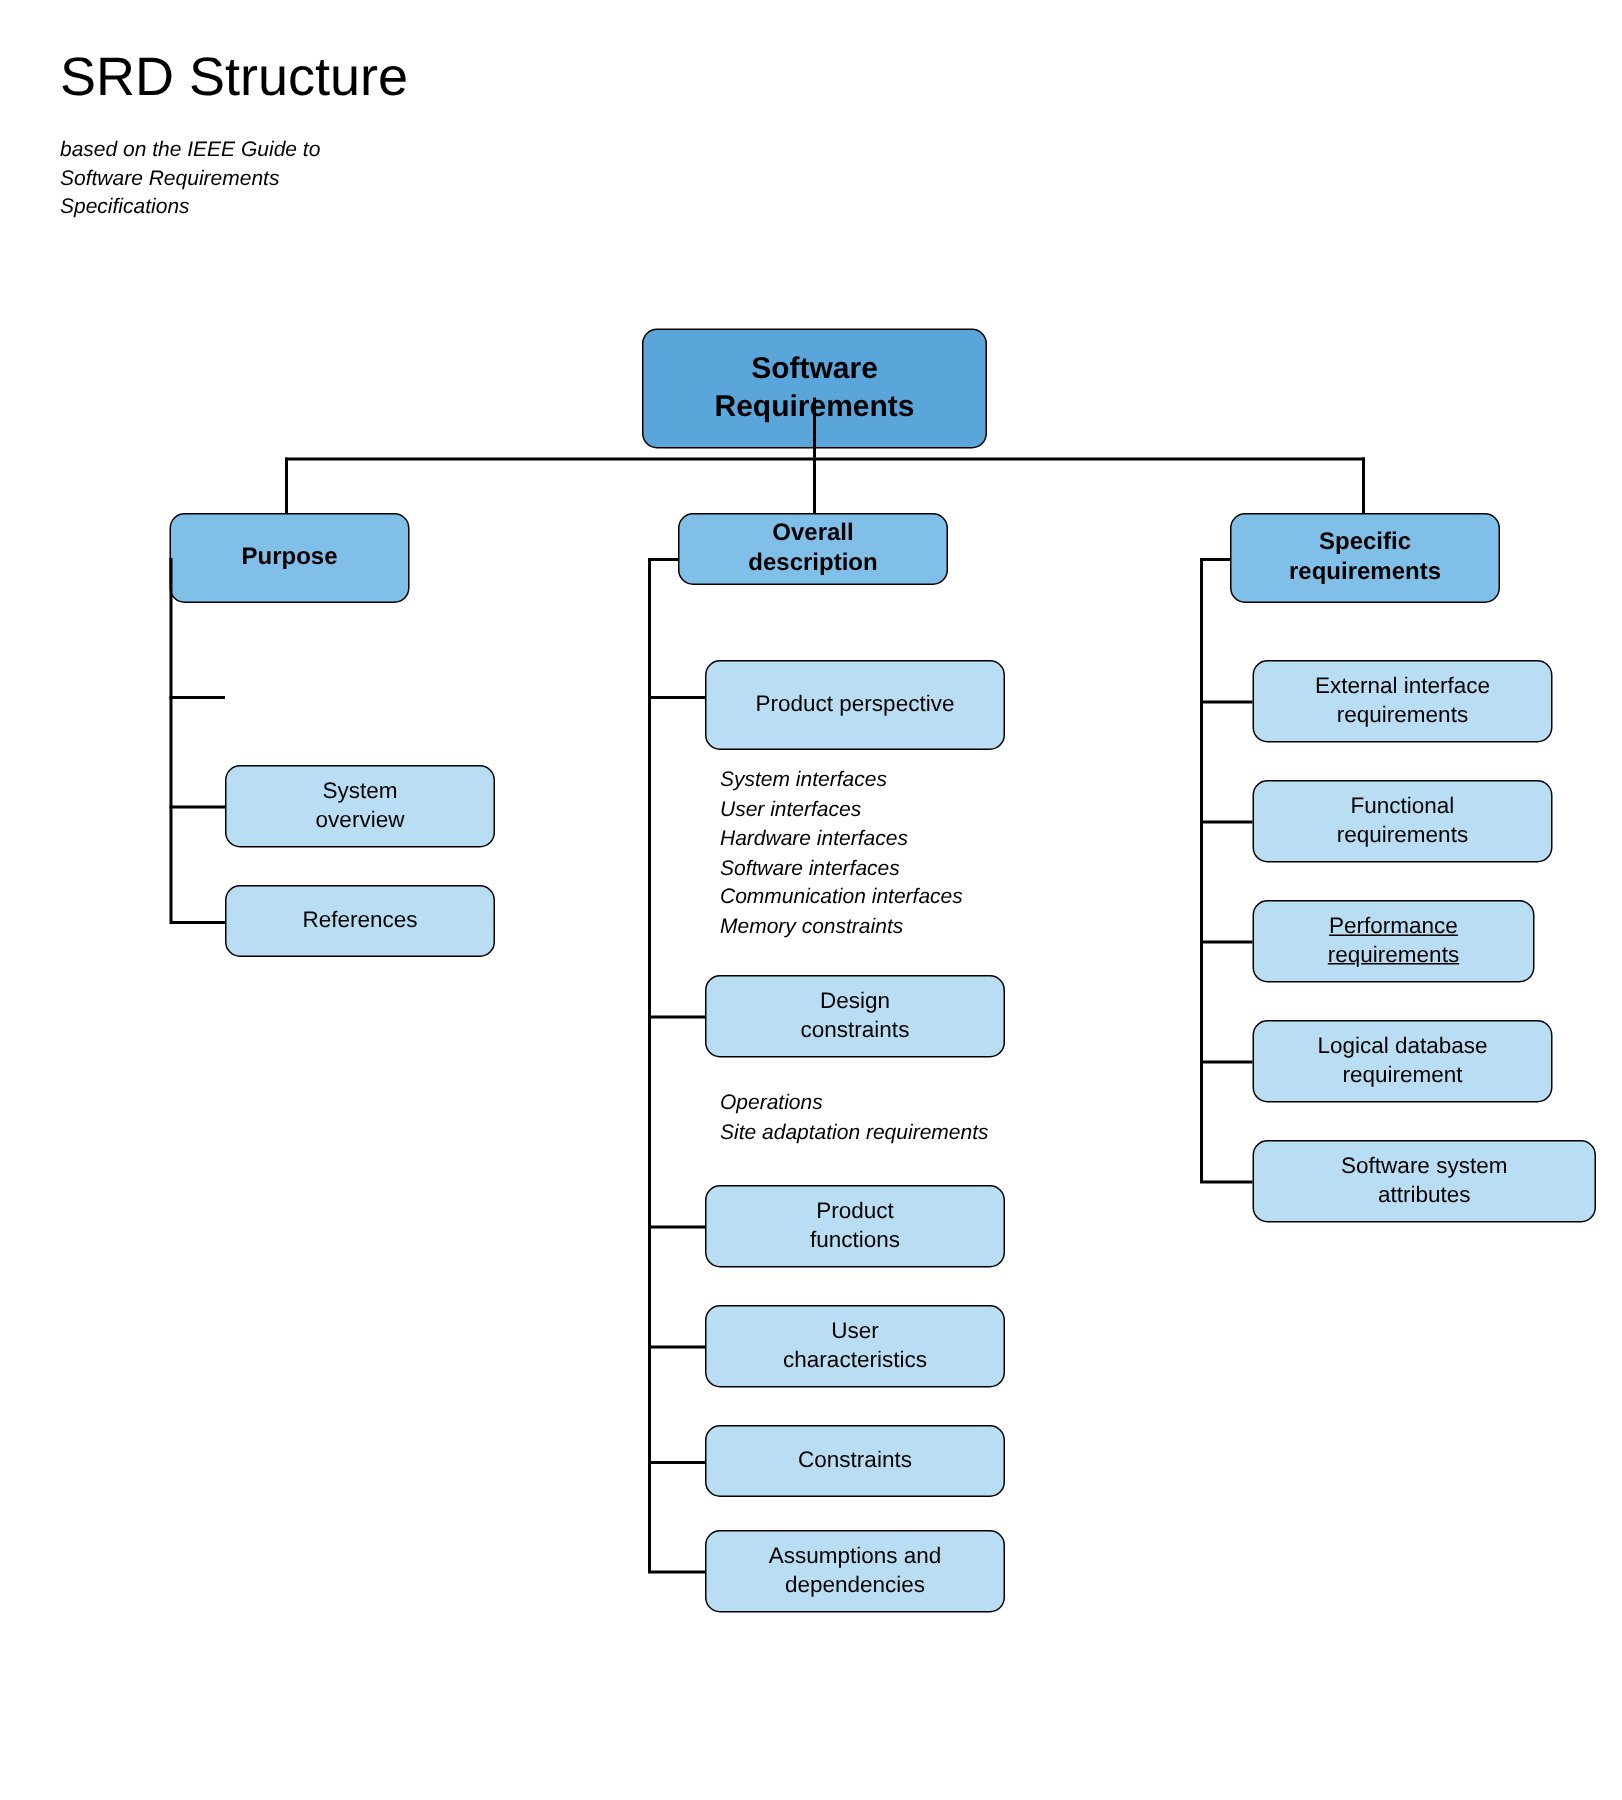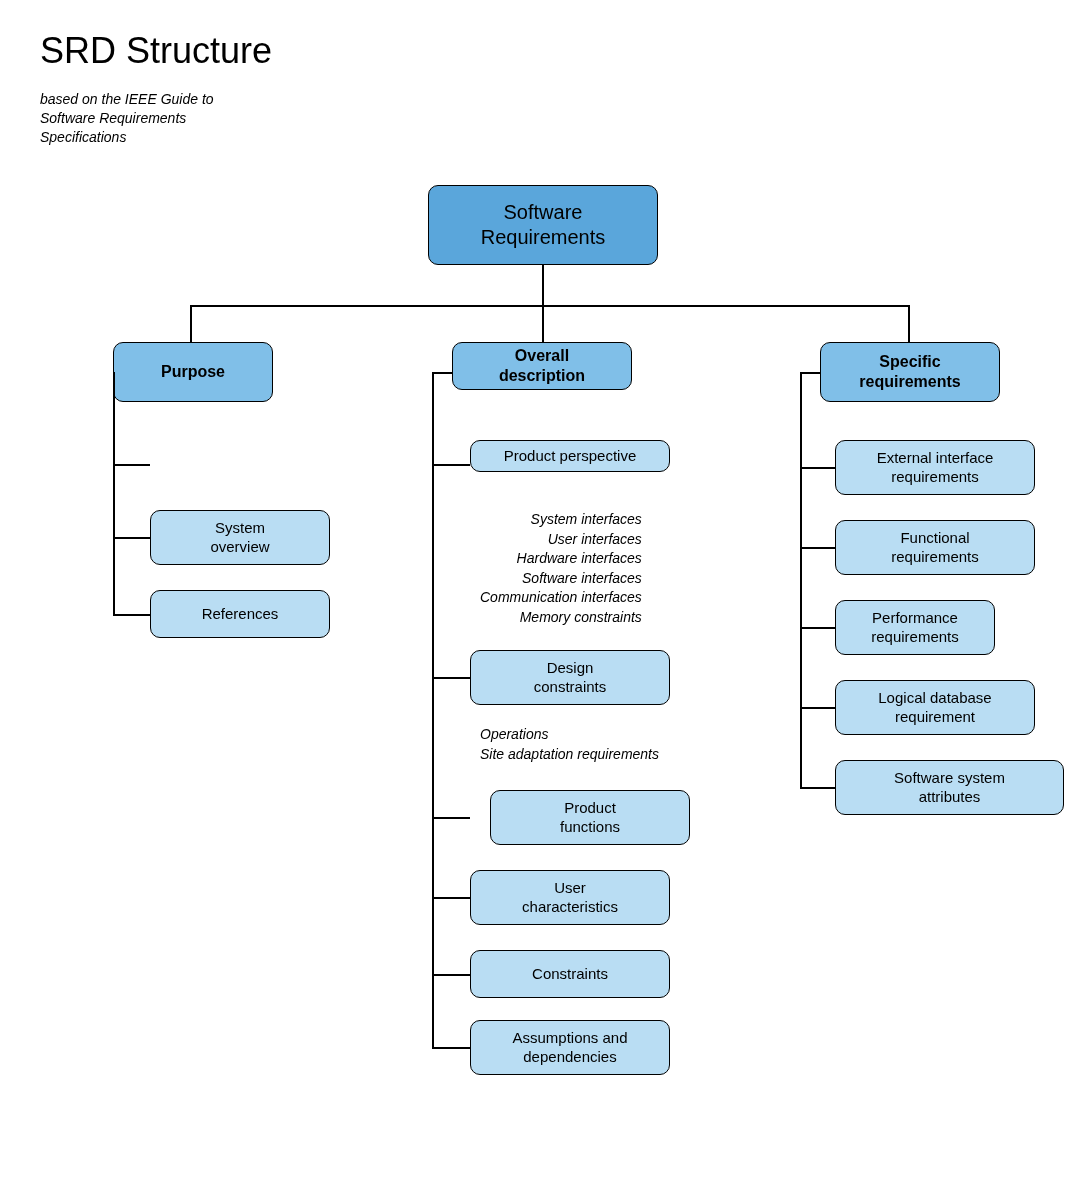--- a/index.html
+++ b/index.html
@@ -36,21 +36,21 @@
     box-sizing: border-box;
     border: 1.5px solid #000;
     border-radius: 10px;
     display: flex;
     align-items: center;
     justify-content: center;
     text-align: center;
     padding: 5px 10px;
     line-height: 1.25;
   }
-  .root   { background: #5aa6db; font-weight: 400; font-size: 20px; }
+  .root   { background: #5aa6db; font-weight: 700; font-size: 20px; margin-top: 34px; }
   .branch { background: #80bfe8; font-weight: 700; font-size: 16px; }
   .leaf   { background: #b9ddf3; font-weight: 400; font-size: 15px; }
   .note {
     position: absolute;
     font-style: italic;
     font-size: 14px;
     line-height: 1.4;
     color: #000;
   }
   .hline, .vline {
@@ -82,43 +82,43 @@
   <div class="node leaf" style="left:150px; top:510px; width:180px; height:55px;">System<br>overview</div>
   <div class="node leaf" style="left:150px; top:590px; width:180px; height:48px;">References</div>
 
   <div class="vline" style="left:113px; top:372px; height:242px;"></div>
   <div class="hline" style="left:113px; top:464px; width:37px;"></div>
   <div class="hline" style="left:113px; top:537px; width:37px;"></div>
   <div class="hline" style="left:113px; top:614px; width:37px;"></div>
 
   <div class="node branch" style="left:452px; top:342px; width:180px; height:48px;">Overall<br>description</div>
 
-  <div class="node leaf" style="left:470px; top:440px; width:200px; height:32px;">Product perspective</div>
-  <div class="note" style="left:480px; top:510px;text-align:right;">System interfaces<br>User interfaces<br>Hardware interfaces<br>Software interfaces<br>Communication interfaces<br>Memory constraints</div>
+  <div class="node leaf" style="left:470px; top:440px; width:200px; height:60px;">Product perspective</div>
+  <div class="note" style="left:480px; top:510px;">System interfaces<br>User interfaces<br>Hardware interfaces<br>Software interfaces<br>Communication interfaces<br>Memory constraints</div>
   <div class="node leaf" style="left:470px; top:650px; width:200px; height:55px;">Design<br>constraints</div>
   <div class="note" style="left:480px; top:725px;">Operations<br>Site adaptation requirements</div>
-  <div class="node leaf" style="left:470px; top:790px; width:200px; height:55px;margin-left:20px;">Product<br>functions</div>
+  <div class="node leaf" style="left:470px; top:790px; width:200px; height:55px;">Product<br>functions</div>
   <div class="node leaf" style="left:470px; top:870px; width:200px; height:55px;">User<br>characteristics</div>
   <div class="node leaf" style="left:470px; top:950px; width:200px; height:48px;">Constraints</div>
   <div class="node leaf" style="left:470px; top:1020px; width:200px; height:55px;">Assumptions and<br>dependencies</div>
 
   <div class="vline" style="left:432px; top:372px; height:676px;"></div>
   <div class="hline" style="left:432px; top:372px; width:20px;"></div>
   <div class="hline" style="left:432px; top:464px; width:38px;"></div>
   <div class="hline" style="left:432px; top:677px; width:38px;"></div>
   <div class="hline" style="left:432px; top:817px; width:38px;"></div>
   <div class="hline" style="left:432px; top:897px; width:38px;"></div>
   <div class="hline" style="left:432px; top:974px; width:38px;"></div>
   <div class="hline" style="left:432px; top:1047px; width:38px;"></div>
 
   <div class="node branch" style="left:820px; top:342px; width:180px; height:60px;">Specific<br>requirements</div>
 
   <div class="node leaf" style="left:835px; top:440px; width:200px; height:55px;">External interface<br>requirements</div>
   <div class="node leaf" style="left:835px; top:520px; width:200px; height:55px;">Functional<br>requirements</div>
-  <div class="node leaf" style="left:835px; top:600px; width:160px; height:55px;">Performance<br>requirements</div>
+  <div class="node leaf" style="left:835px; top:600px; width:188px; height:55px;text-decoration:underline;">Performance<br>requirements</div>
   <div class="node leaf" style="left:835px; top:680px; width:200px; height:55px;">Logical database<br>requirement</div>
   <div class="node leaf" style="left:835px; top:760px; width:229px; height:55px;">Software system<br>attributes</div>
 
   <div class="vline" style="left:800px; top:372px; height:416px;"></div>
   <div class="hline" style="left:800px; top:372px; width:20px;"></div>
   <div class="hline" style="left:800px; top:467px; width:35px;"></div>
   <div class="hline" style="left:800px; top:547px; width:35px;"></div>
   <div class="hline" style="left:800px; top:627px; width:35px;"></div>
   <div class="hline" style="left:800px; top:707px; width:35px;"></div>
   <div class="hline" style="left:800px; top:787px; width:35px;"></div>

